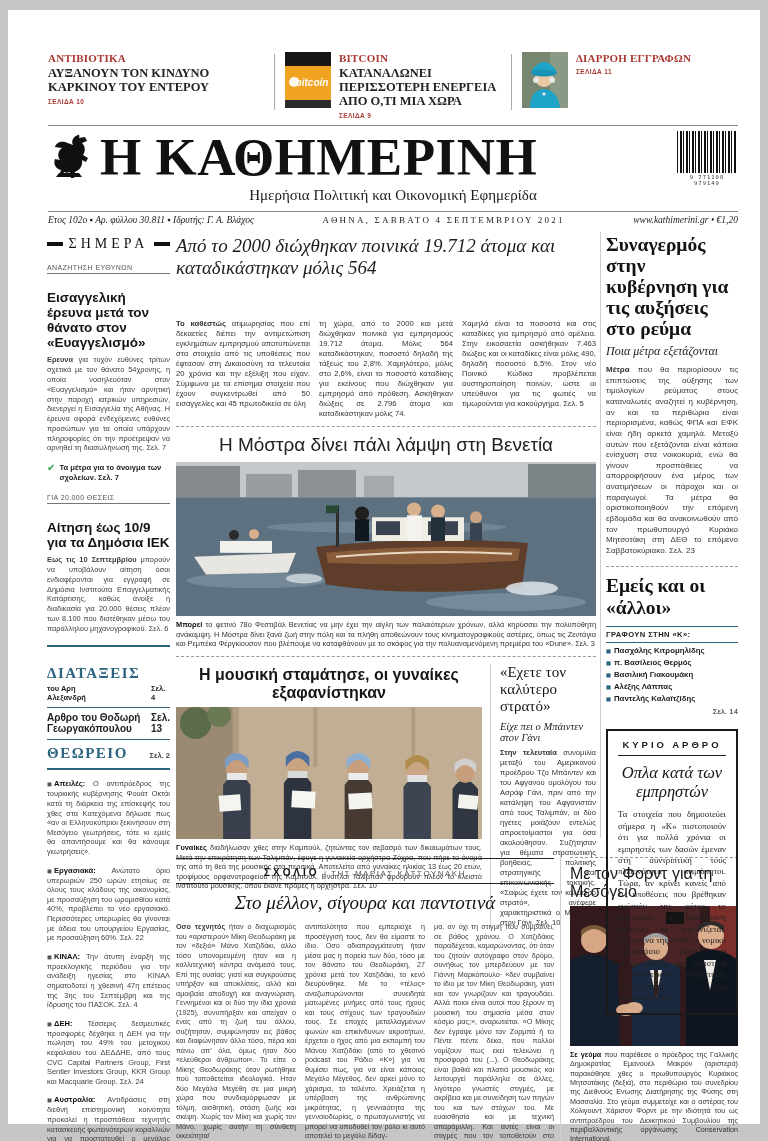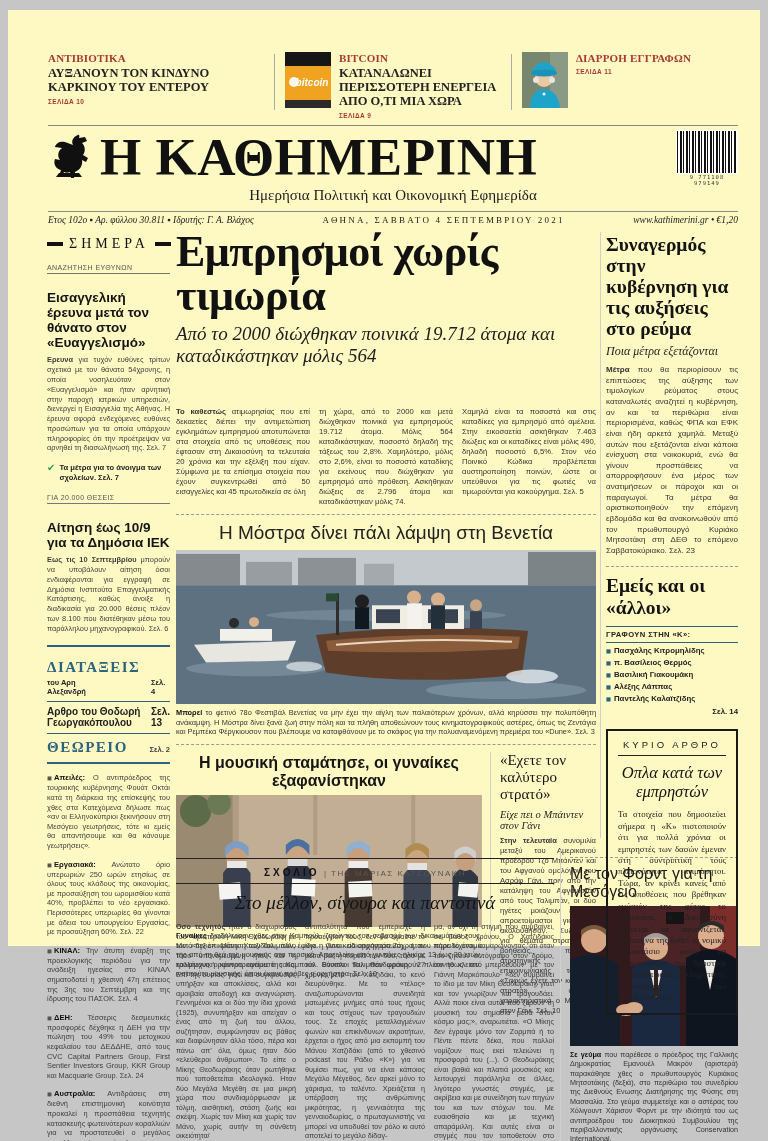--- a/index.html
+++ b/index.html
@@ -1,17 +1,17 @@
 <!DOCTYPE html>
 <html><head>
 <meta charset="utf-8">
 <style>
   html,body{margin:0;padding:0;width:768px;height:1141px;background:#c6c6c6;overflow:hidden;}
   *{box-sizing:border-box;}
-  .page{position:absolute;left:8px;top:10px;width:752px;height:936px;background:#fef9c3;font-family:"Liberation Sans",sans-serif;color:#1a1a1a;}
+  .page{position:absolute;left:8px;top:10px;width:752px;height:1114px;background:#ffffff;font-family:"Liberation Sans",sans-serif;color:#1a1a1a;}
 
   
   .teasers{position:absolute;left:40px;top:42px;right:22px;height:74px;display:flex;align-items:flex-start;gap:10px;border-bottom:1px solid #888;padding-bottom:6px;}
   .teaser{display:flex;gap:8px;flex:1;}
   .tdiv{width:1px;background:#aaa;height:56px;margin-top:2px;}
   .t-img{width:46px;height:56px;flex:0 0 auto;}
   .t-txt{display:flex;flex-direction:column;}
   .t-title{font-family:"Liberation Serif",serif;font-weight:bold;font-size:11px;color:#a93832;letter-spacing:.2px;}
   .t-text{font-family:"Liberation Serif",serif;font-weight:bold;font-size:12.5px;line-height:1.12;color:#232323;margin-top:2px;}
   .t-page{font-size:6.5px;font-weight:bold;color:#a93832;margin-top:4px;letter-spacing:.4px;}
@@ -26,30 +26,30 @@
   .mh-sub{font-family:"Liberation Serif",serif;font-size:15px;text-align:center;color:#1c1c1c;margin-top:3px;}
   .infobar{margin-top:7px;border-top:1px solid #8a8a8a;padding-top:3px;display:flex;justify-content:space-between;align-items:baseline;font-family:"Liberation Serif",serif;font-size:9.5px;color:#222;}
   .infobar .it{font-style:italic;}
   .infobar .date{letter-spacing:2.2px;font-size:9px;}
 
   
   .vrule{position:absolute;width:0;border-left:1px solid #cfcfcf;}
 
   
   .sidebar{position:absolute;left:39px;top:226px;width:123px;font-size:7.4px;color:#3d3d3d;}
-  .sb-head{display:flex;align-items:center;justify-content:space-between;gap:6px;margin-bottom:4px;}
+  .sb-head{display:flex;align-items:center;justify-content:center;gap:6px;margin-bottom:4px;}
   .sb-head .dash{width:16px;height:4px;background:#111;flex:0 0 auto;}
   .sb-head .t{font-family:"Liberation Serif",serif;font-size:14px;letter-spacing:4px;color:#111;}
   .kicker{font-size:7px;color:#555;letter-spacing:.4px;border-bottom:1px solid #777;padding-bottom:2px;margin-top:12px;}
   .sb-h1{font-size:13.5px;font-weight:bold;line-height:1.12;color:#141414;margin:16px 0 5px 0;}
   .sb-body{line-height:1.32;text-align:justify;}
   .check{display:flex;gap:4px;margin:10px 0 2px 0;align-items:flex-start;}
   .check .ck{color:#2f9e4f;font-size:10px;line-height:1;flex:0 0 auto;}
   .check .ct{font-weight:bold;font-size:7.6px;color:#222;line-height:1.25;}
-  .dx{border-top:2px solid #2c6480;margin-top:12px;padding-top:12px;}
+  .dx{border-top:2px solid #2c6480;margin-top:12px;padding-top:18px;}
   .dx-title{font-family:"Liberation Serif",serif;font-weight:bold;font-size:15px;letter-spacing:1.5px;color:#2c6480;}
   .dx-row{display:flex;justify-content:space-between;align-items:baseline;font-weight:bold;font-size:7.5px;color:#222;margin-top:2px;padding-bottom:5px;gap:40px;}
   .dx-mid{border-top:1px solid #2c6480;padding-top:4px;font-weight:bold;font-size:10px;color:#222;padding-bottom:5px;display:flex;justify-content:space-between;gap:4px;}
   .dx-bot{border-top:1px solid #2c6480;border-bottom:2px solid #2c6480;padding:5px 0 6px 0;display:flex;justify-content:space-between;align-items:baseline;}
   .bullet{margin-top:9px;line-height:1.3;text-align:justify;}
   .bullet .bm{color:#555;font-size:6px;margin-right:2px;}
   .bullet b{color:#111;font-size:7.6px;}
 
   
   .center{position:absolute;left:168px;top:220px;width:420px;}
@@ -86,23 +86,23 @@
 
   
   .rightcol{position:absolute;left:598px;top:224px;width:132px;}
   .en-h{font-family:"Liberation Serif",serif;font-weight:bold;font-size:19.5px;line-height:1.08;color:#131313;}
   .en-sub{font-family:"Liberation Serif",serif;font-style:italic;font-size:12px;margin-top:5px;color:#222;}
   .en-b{font-size:8px;line-height:1.33;text-align:justify;color:#333;margin-top:6px;}
   .em-h{font-family:"Liberation Serif",serif;font-weight:bold;font-size:19.5px;line-height:1.1;color:#131313;margin-top:4px;}
   .wlabel{border-top:1px solid #2c6480;border-bottom:1px solid #2c6480;margin-top:8px;padding:3px 0;font-weight:bold;font-size:7.6px;letter-spacing:.4px;color:#222;}
   .writer{font-weight:bold;font-size:7.8px;color:#222;margin-top:3px;}
   .writer .sq{color:#2c6480;font-size:6px;margin-right:3px;}
-  .em-page{text-align:right;font-weight:bold;font-size:7.8px;margin-top:4px;}
+  .em-page{text-align:right;font-weight:normal;font-size:7.8px;margin-top:4px;}
   .kyrio{border:2px solid #1a1a1a;margin-top:13px;padding:8px 10px 10px 10px;}
-  .ky-label{text-align:center;font-weight:normal;font-size:9.5px;letter-spacing:3px;border-bottom:1px solid #222;padding-bottom:5px;}
+  .ky-label{text-align:center;font-weight:bold;font-size:9.5px;letter-spacing:3px;border-bottom:1px solid #222;padding-bottom:5px;}
   .ky-h{font-family:"Liberation Serif",serif;font-style:italic;font-size:16.5px;text-align:center;line-height:1.15;margin:8px 0 7px 0;color:#141414;}
   .ky-b{font-family:"Liberation Serif",serif;font-size:8.8px;line-height:1.3;text-align:justify;color:#222;}
 </style>
 </head>
 <body>
 
 <div class="page">
 
   <div class="teasers">
     <div class="teaser">
@@ -207,21 +207,20 @@
 
     <div class="bullet"><span class="bm">◼</span><b>Απειλές:</b> <span>Ο αντιπρόεδρος της τουρκικής κυβέρνησης Φουάτ Οκτάι κατά τη διάρκεια της επίσκεψής του χθες στα Κατεχόμενα δήλωσε πως «αν οι Ελληνοκύπριοι ξεκινήσουν στη Μεσόγειο γεωτρήσεις, τότε κι εμείς θα απαντήσουμε και θα κάνουμε γεωτρήσεις».</span></div>
     <div class="bullet"><span class="bm">◼</span><b>Εργασιακά:</b> <span>Ανώτατο όριο υπερωριών 250 ωρών ετησίως σε όλους τους κλάδους της οικονομίας, με προσαύξηση του ωρομισθίου κατά 40%, προβλέπει το νέο εργασιακό. Περισσότερες υπερωρίες θα γίνονται με άδεια του υπουργείου Εργασίας, με προσαύξηση 60%. Σελ. 22</span></div>
     <div class="bullet"><span class="bm">◼</span><b>ΚΙΝΑΛ:</b> <span>Την άτυπη έναρξη της προεκλογικής περιόδου για την ανάδειξη ηγεσίας στο ΚΙΝΑΛ σηματοδοτεί η χθεσινή 47η επέτειος της 3ης του Σεπτέμβρη και της ίδρυσης του ΠΑΣΟΚ. Σελ. 4</span></div>
     <div class="bullet"><span class="bm">◼</span><b>ΔΕΗ:</b> <span>Τέσσερις δεσμευτικές προσφορές δέχθηκε η ΔΕΗ για την πώληση του 49% του μετοχικού κεφαλαίου του ΔΕΔΔΗΕ, από τους CVC Capital Partners Group, First Sentier Investors Group, KKR Group και Macquarie Group. Σελ. 24</span></div>
     <div class="bullet"><span class="bm">◼</span><b>Αυστραλία:</b> <span>Αντιδράσεις στη διεθνή επιστημονική κοινότητα προκαλεί η προσπάθεια τεχνητής κατασκευής φωτεινότερων κοραλλιών για να προστατευθεί ο μεγάλος κοραλλιογενής ύφαλος στην Αυστραλία. Σελ. 11</span></div>
     <div class="bullet"><span class="bm">◼</span><b>Πολωνία:</b> <span>Σε κατάσταση εκτάκτου ανάγκης κήρυξε η Πολωνία δύο περιοχές της στα σύνορα με τη Λευκορωσία, εξαιτίας της συνεχιζόμενης αύξησης των μεταναστευτικών ροών. Σελ. 10</span></div>
   </div>
 
   <div class="center">
-    <div class="main-h1">Εμπρησμοί χωρίς τιμωρία</div>
     <div class="main-sub">Από το 2000 διώχθηκαν ποινικά 19.712 άτομα και καταδικάστηκαν μόλις 564</div>
     <div class="cols3">
       <div class="c"><b>Το καθεστώς</b><span> ατιμωρησίας που επί δεκαετίες διέπει την αντιμετώπιση εγκλημάτων εμπρησμού αποτυπώνεται στα στοιχεία από τις υποθέσεις που έφτασαν στη Δικαιοσύνη τα τελευταία 20 χρόνια και την εξέλιξη που είχαν. Σύμφωνα με τα επίσημα στοιχεία που έχουν συγκεντρωθεί από 50 εισαγγελίες και 45 πρωτοδικεία σε όλη</span></div>
       <div class="c">τη χώρα, από το 2000 και μετά διώχθηκαν ποινικά για εμπρησμούς 19.712 άτομα. Μόλις 564 καταδικάστηκαν, ποσοστό δηλαδή της τάξεως του 2,8%. Χαμηλότερο, μόλις στο 2,6%, είναι το ποσοστό καταδίκης για εκείνους που διώχθηκαν για εμπρησμό από πρόθεση. Ασκήθηκαν διώξεις σε 2.796 άτομα και καταδικάστηκαν μόλις 74.</div>
       <div class="c">Χαμηλά είναι τα ποσοστά και στις καταδίκες για εμπρησμό από αμέλεια. Στην εικοσαετία ασκήθηκαν 7.463 διώξεις και οι καταδίκες είναι μόλις 490, δηλαδή ποσοστό 6,5%. Στον νέο Ποινικό Κώδικα προβλέπεται αυστηροποίηση ποινών, ώστε οι υπεύθυνοι για τις φωτιές να τιμωρούνται για κακούργημα. Σελ. 5</div>
     </div>
 
     <div class="dashsep"></div>
     <div class="ven-h2">Η Μόστρα δίνει πάλι λάμψη στη Βενετία</div>
 

